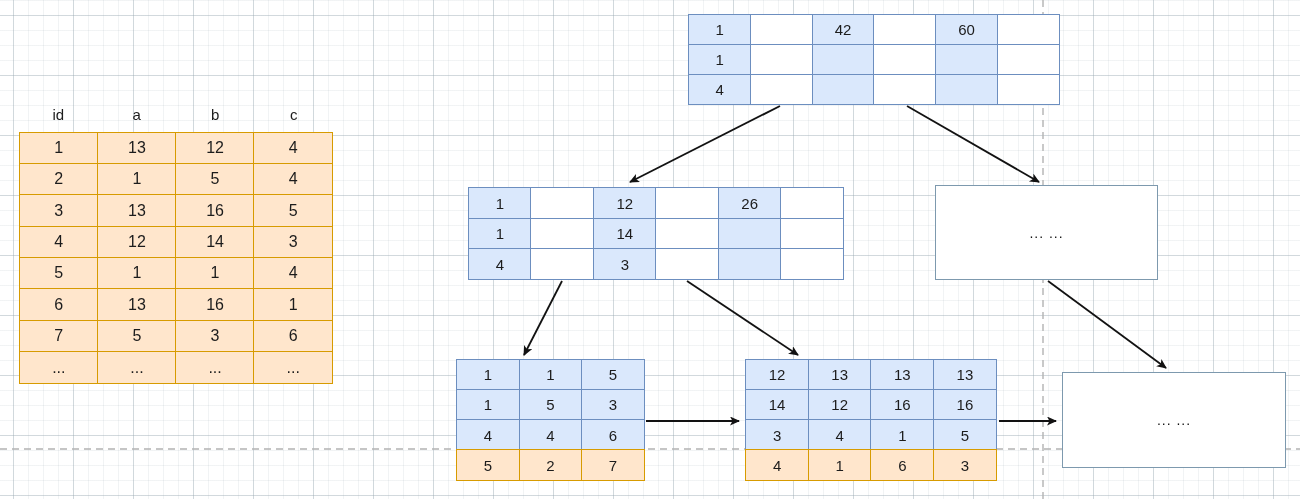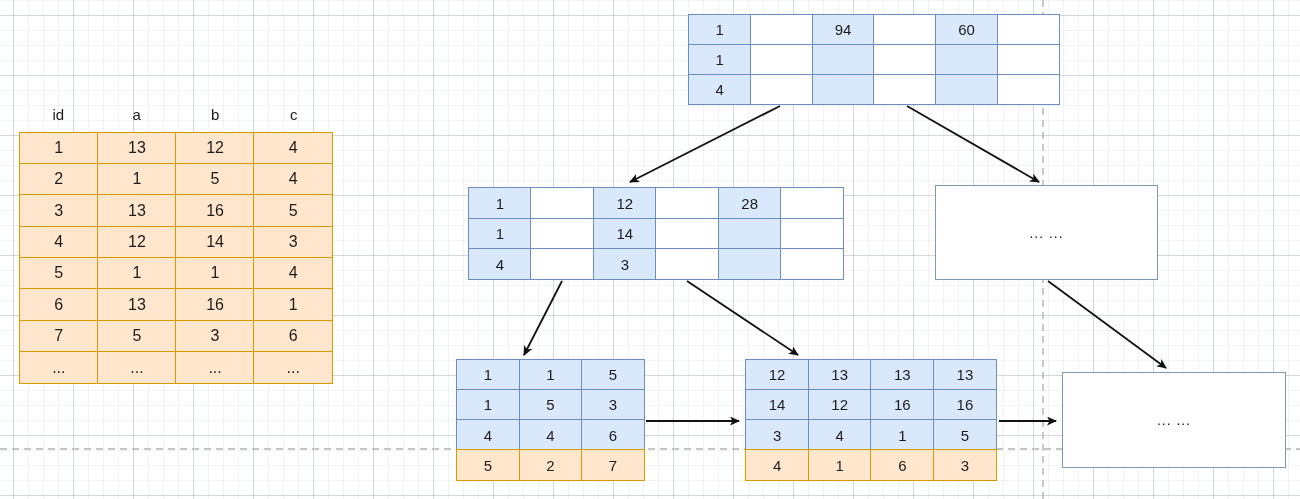--- a/index.html
+++ b/index.html
@@ -116,21 +116,21 @@
           <div class="cell s-t">...</div>
           <div class="cell s-t">...</div>
           <div class="cell s-t">...</div>
           <div class="cell s-t">...</div>
         </div>
       </div>
       <div class="node" style="left: 688px; top: 14px; width: 372px; height: 91px;">
         <div class="trow">
           <div class="cell s-b">1</div>
           <div class="cell s-w"></div>
-          <div class="cell s-b">94</div>
+          <div class="cell s-b">42</div>
           <div class="cell s-w"></div>
           <div class="cell s-b">60</div>
           <div class="cell s-w"></div>
         </div>
         <div class="trow">
           <div class="cell s-b">1</div>
           <div class="cell s-w"></div>
           <div class="cell s-b"></div>
           <div class="cell s-w"></div>
           <div class="cell s-b"></div>
@@ -144,21 +144,21 @@
           <div class="cell s-b"></div>
           <div class="cell s-w"></div>
         </div>
       </div>
       <div class="node" style="left: 468px; top: 187px; width: 376px; height: 93px;">
         <div class="trow">
           <div class="cell s-b">1</div>
           <div class="cell s-w"></div>
           <div class="cell s-b">12</div>
           <div class="cell s-w"></div>
-          <div class="cell s-b">28</div>
+          <div class="cell s-b">26</div>
           <div class="cell s-w"></div>
         </div>
         <div class="trow">
           <div class="cell s-b">1</div>
           <div class="cell s-w"></div>
           <div class="cell s-b">14</div>
           <div class="cell s-w"></div>
           <div class="cell s-b"></div>
           <div class="cell s-w"></div>
         </div>

